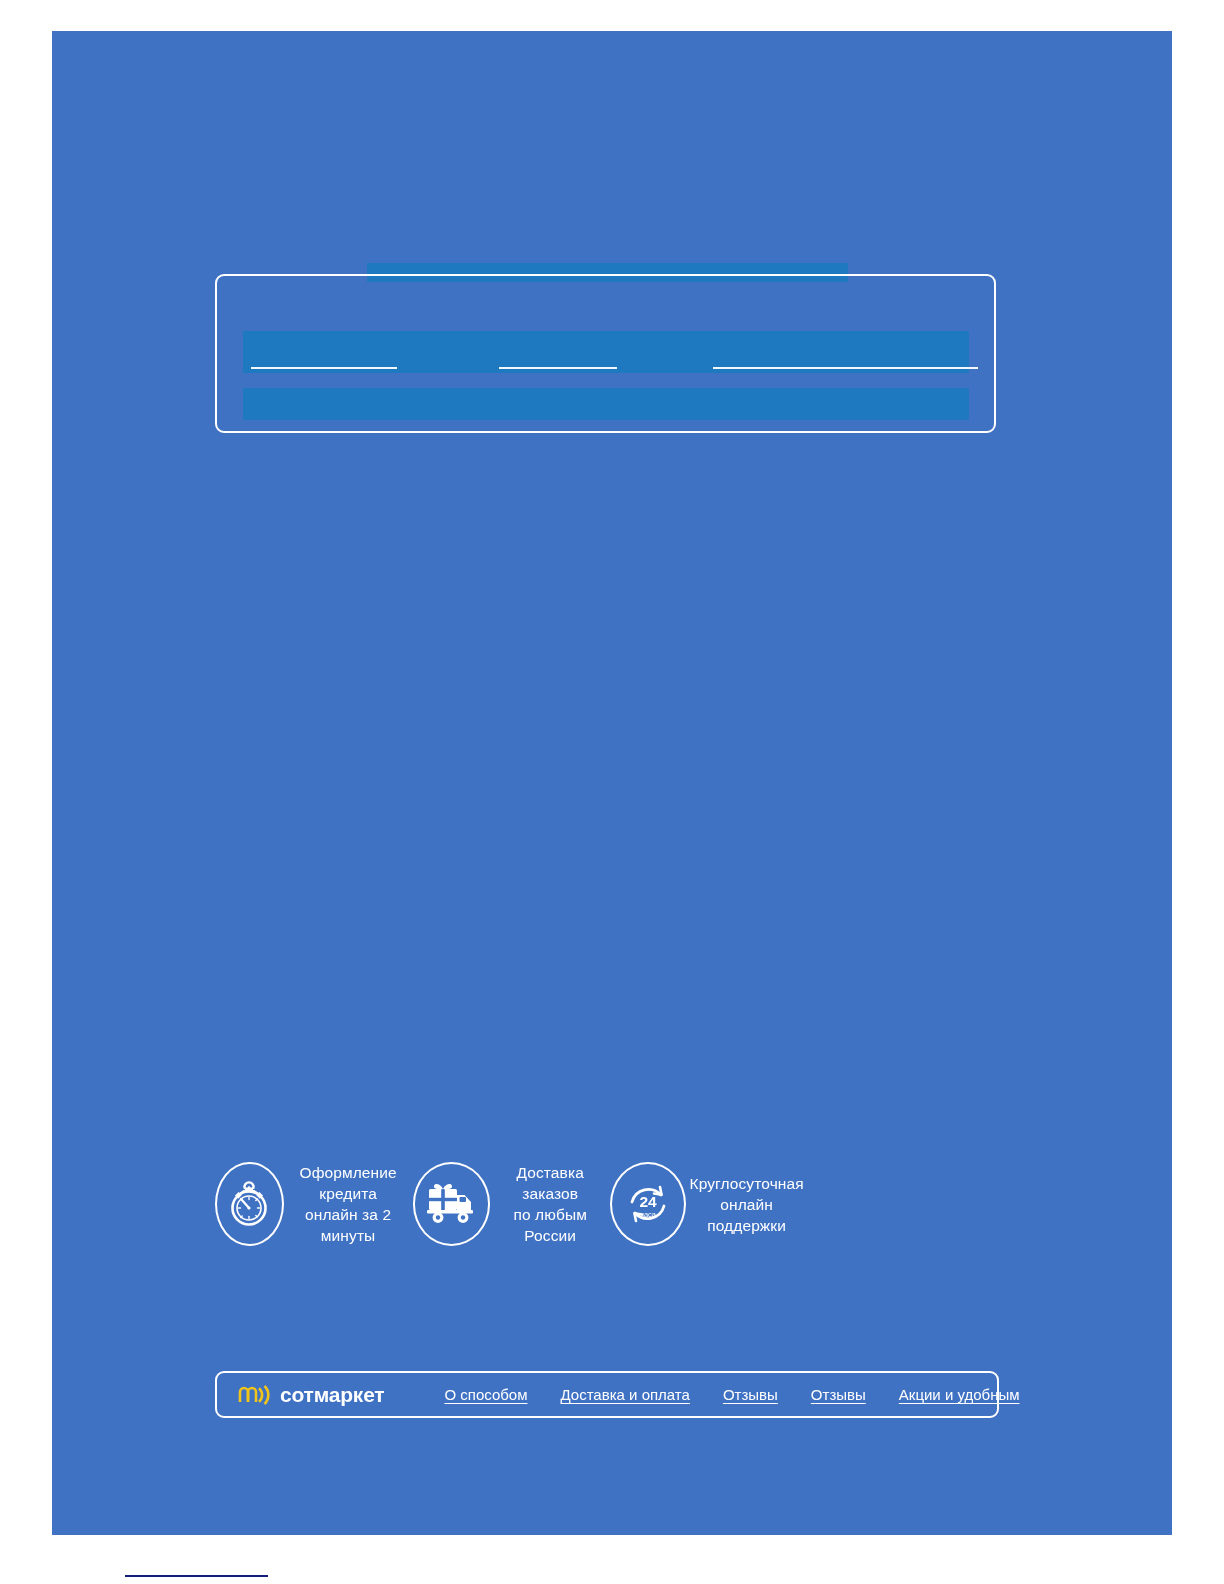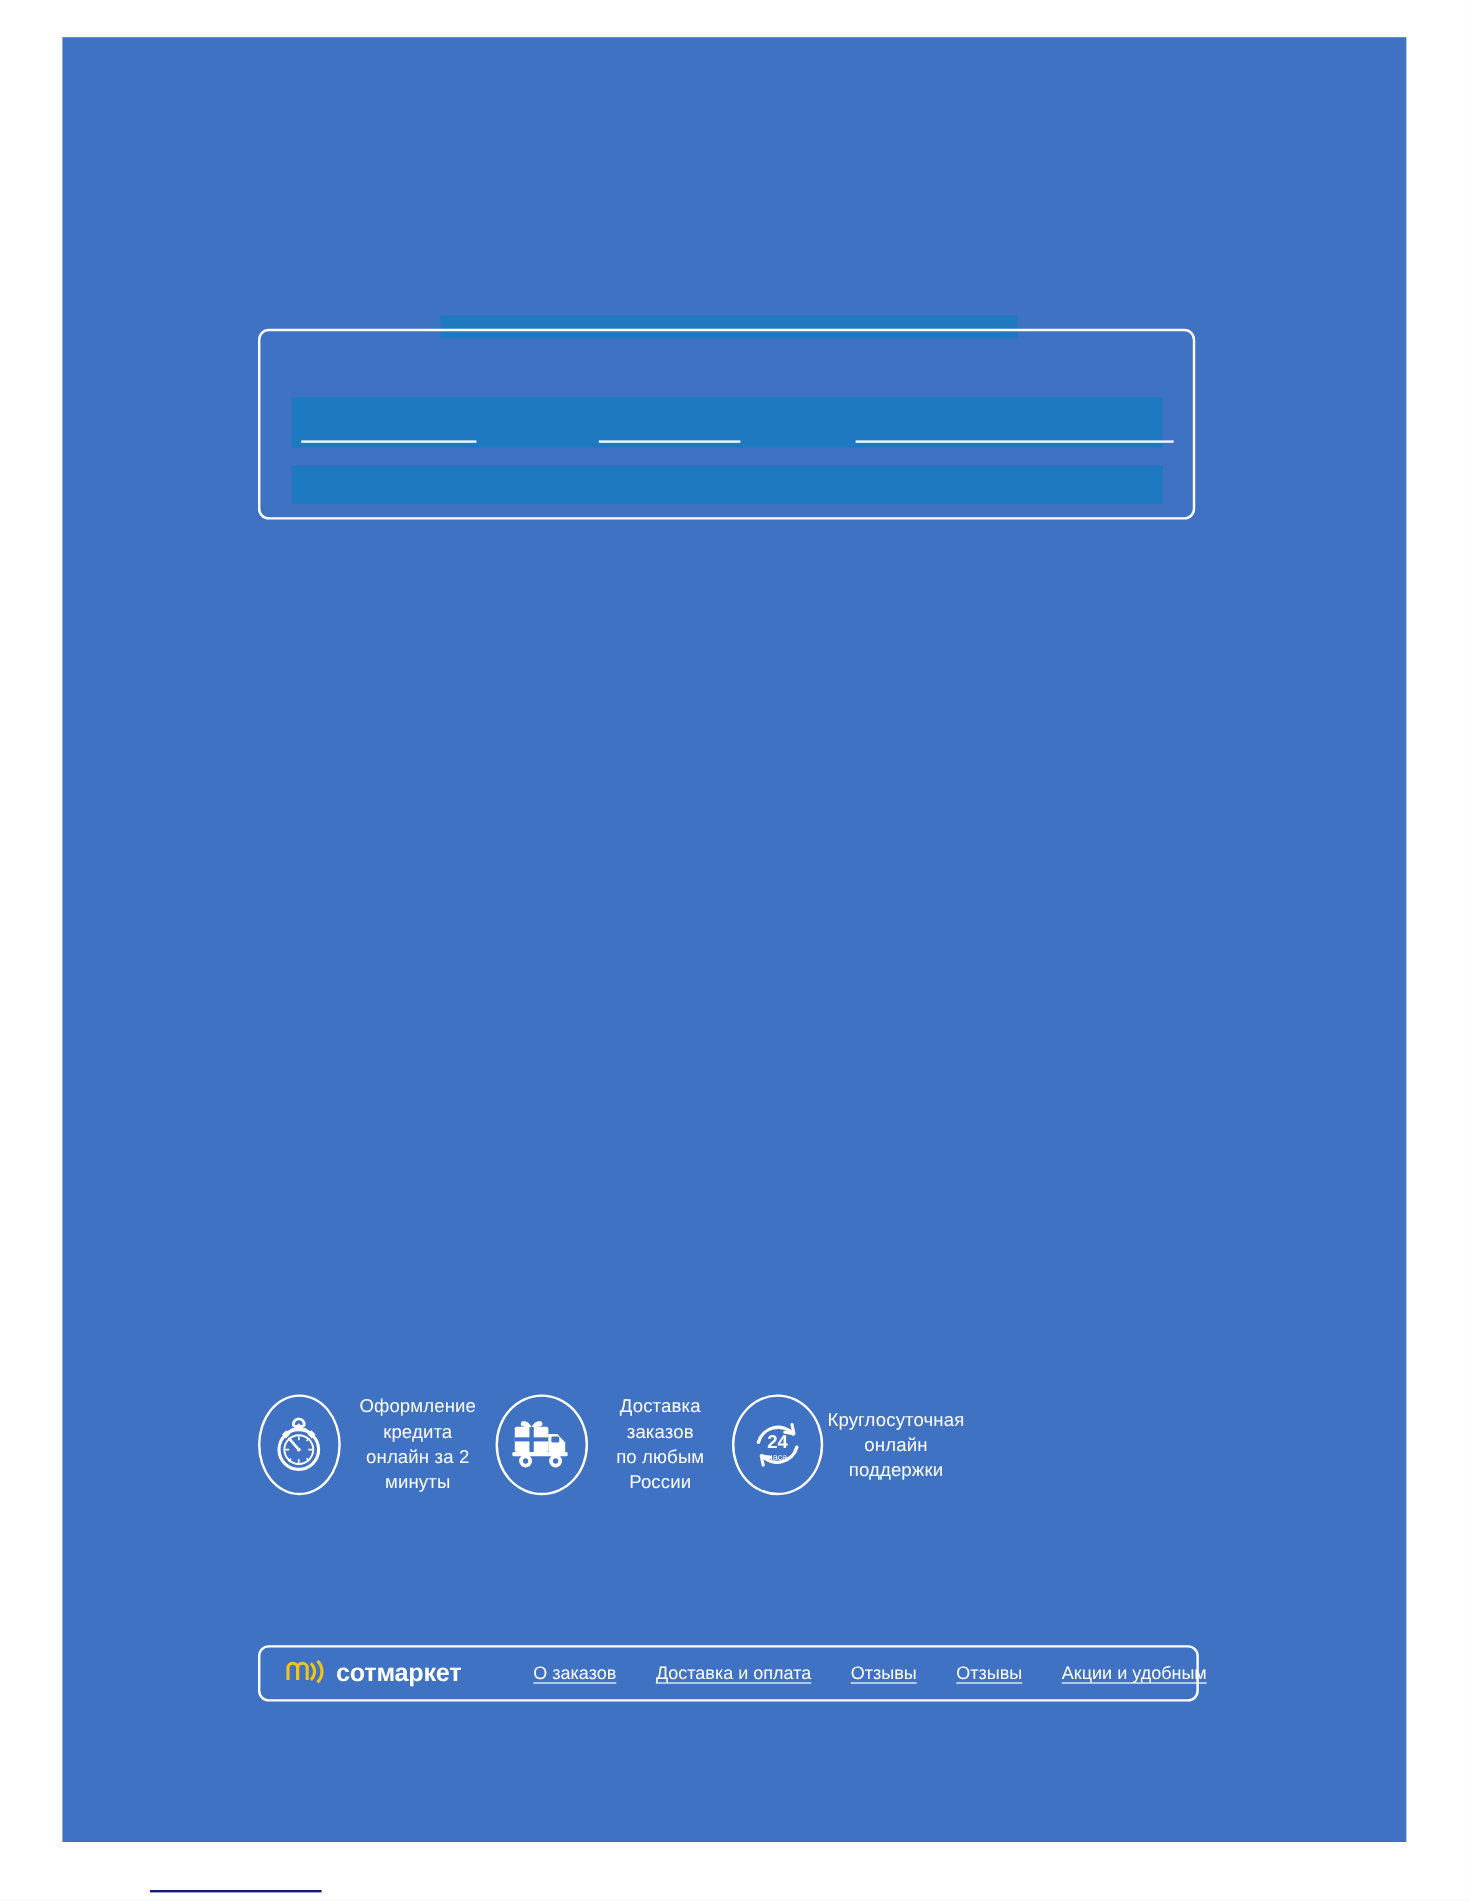--- a/index.html
+++ b/index.html
@@ -119,21 +119,21 @@
     height: 47px;
     border: 2px solid #ffffff;
     border-radius: 9px;
     box-sizing: border-box;
     display: flex;
     align-items: center;
     padding: 0 20px;
   }
   .brand {
     display: flex;
-    align-items: flex-start;
+    align-items: center;
     gap: 7px;
     margin-right: 60px;
   }
   .brand-mark { display: block; }
   .brand-name {
     color: #ffffff;
     font-size: 21px;
     font-weight: bold;
     letter-spacing: -.2px;
   }
@@ -265,21 +265,21 @@
       <svg class="brand-mark" width="36" height="20" viewBox="0 0 36 20" fill="none" stroke="#f0c419" stroke-width="2.6">
         <path d="M3 17 V7 a4 4 0 0 1 8 0 v10"></path>
         <path d="M11 17 V7 a4 4 0 0 1 8 0 v10"></path>
         <path d="M22 3.2 a9 9 0 0 1 0 13.6"></path>
         <path d="M27.5 1 a12.5 12.5 0 0 1 0 18"></path>
       </svg>
       <span class="brand-name">сотмаркет</span>
     </div>
 
     <div class="footer-links">
-      <span class="footer-link">О заказов</span>
+      <span class="footer-link">О способом</span>
       <span class="footer-link">Доставка и оплата</span>
       <span class="footer-link">Отзывы</span>
       <span class="footer-link">Отзывы</span>
       <span class="footer-link">Акции и удобным</span>
     </div>
 
   </div>
 
 </div>
 

